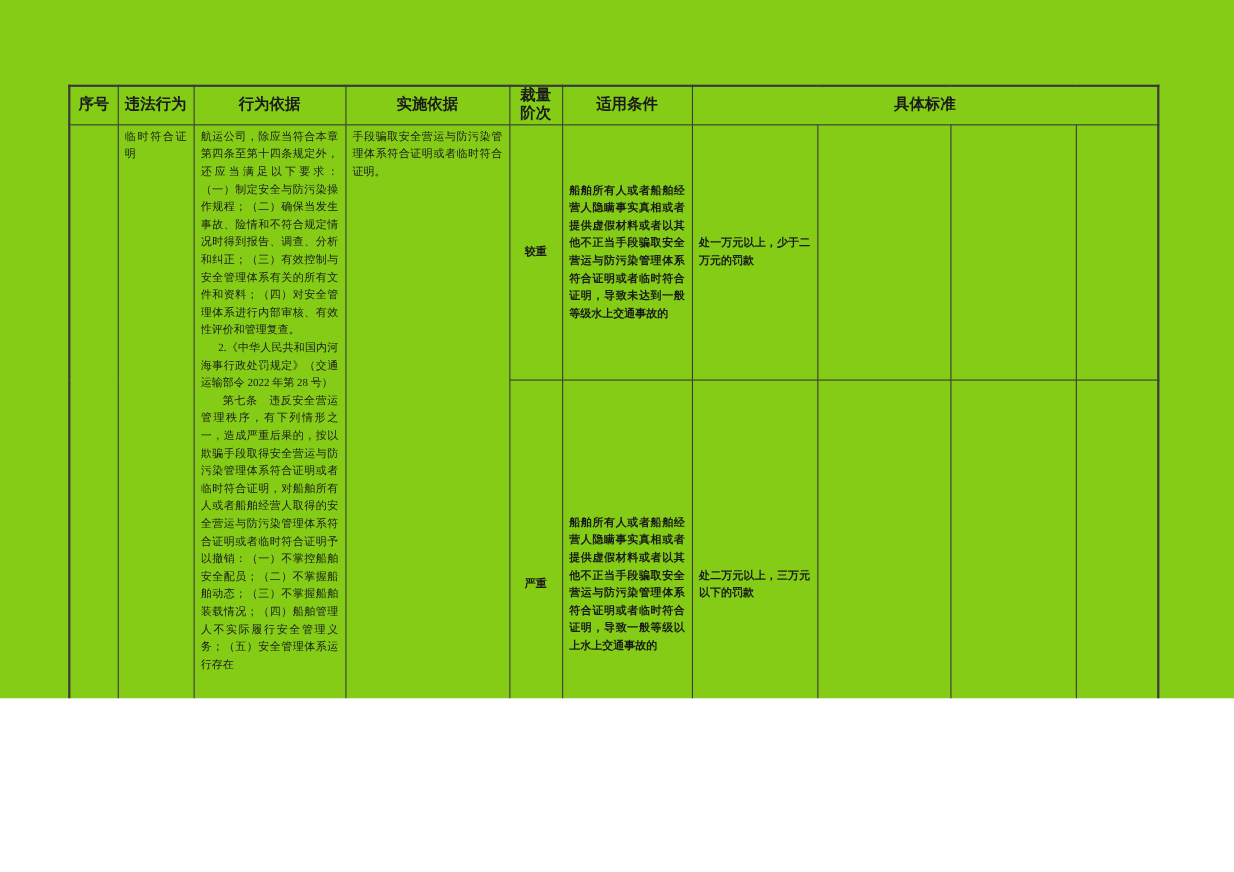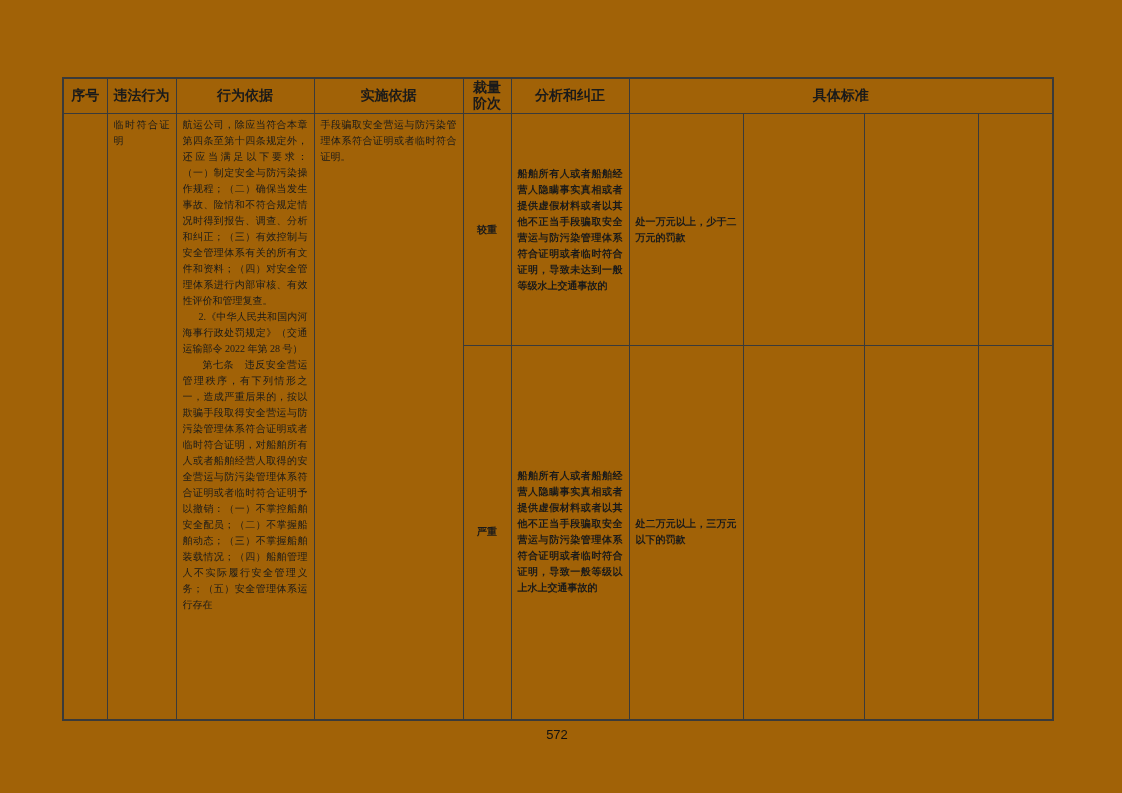--- a/index.html
+++ b/index.html
@@ -1,21 +1,21 @@
 <!DOCTYPE html>
 <html><head>
 <meta charset="utf-8">
 <style>
   * { margin: 0; padding: 0; box-sizing: border-box; }
   html, body { background: #fff; }
   .page {
     position: relative;
     width: 1122px;
-    height: 793px;
-    background: #a16207;
+    height: 635px;
+    background: #84cc16;
     font-family: "Liberation Serif", "DejaVu Serif", serif;
     color: #1a1a1a;
     overflow: hidden;
   }
   table.rules-table {
     position: absolute;
     left: 62px;
     top: 77px;
     width: 990px;
     border-collapse: collapse;
@@ -79,21 +79,21 @@
       <col style="width:75px">
     </colgroup>
 
     <thead>
       <tr>
         <th>序号</th>
         <th>违法行为</th>
         <th>行为依据</th>
         <th>实施依据</th>
         <th>裁量阶次</th>
-        <th>分析和纠正</th>
+        <th>适用条件</th>
         <th colspan="4">具体标准</th>
       </tr>
     </thead>
 
     <tbody>
       <tr class="body-row-1">
         <td rowspan="2" class="v-top"></td>
         <td rowspan="2" class="v-top t-just">
           <div>临时符合证明</div>
         </td>

